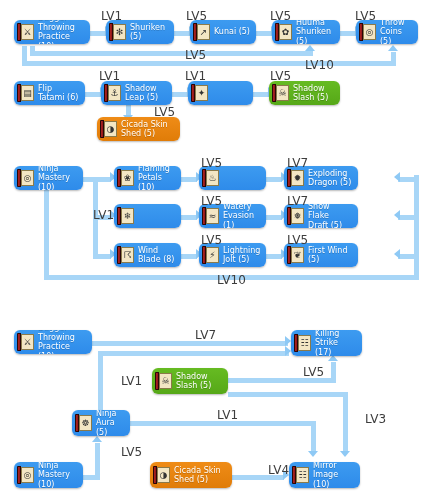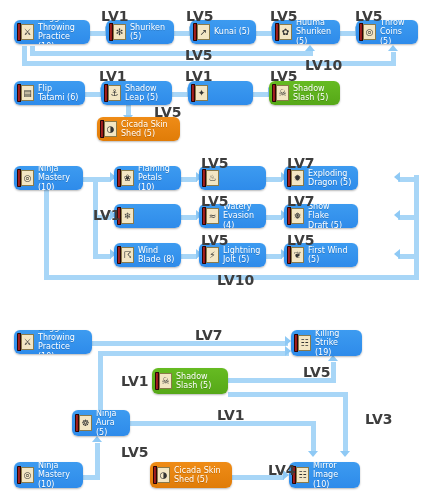--- a/index.html
+++ b/index.html
@@ -16,21 +16,21 @@
   .wire.h{height:5px;}
   .wire.v{width:5px;}
   .arrow{position:absolute;width:0;height:0;}
   .arrow.r{border-top:5px solid transparent;border-bottom:5px solid transparent;border-left:6px solid #8ec9f5;}
   .arrow.l{border-top:5px solid transparent;border-bottom:5px solid transparent;border-right:6px solid #8ec9f5;}
   .arrow.d{border-left:5px solid transparent;border-right:5px solid transparent;border-top:6px solid #8ec9f5;}
   .arrow.u{border-left:5px solid transparent;border-right:5px solid transparent;border-bottom:6px solid #8ec9f5;}
 
   
   .lv{
-    position:absolute;font-size:14px;font-weight:bold;color:#3d3d3d;
+    position:absolute;font-size:12px;font-weight:normal;color:#3d3d3d;
     letter-spacing:0px;white-space:nowrap;line-height:9px;padding-left:17px;
   }
 
   
   .node{
     position:absolute;display:flex;align-items:center;
     border-radius:6px;padding:0 6px 0 3px;box-sizing:border-box;
     box-shadow:0 1px 2px rgba(0,0,0,.28);
     overflow:hidden;
   }
@@ -258,21 +258,21 @@
         <span class="glyph">❄</span>
       </span>
   </div>
   <div class="node blue" style="left:199px;top:204px;width:67px;height:24px;">
     <span class="icon">
         <span class="rod"></span>
         <span class="paper"></span>
         <span class="glyph">≈</span>
       </span>
     <span class="label">Watery
-Evasion (4)</span>
+Evasion (1)</span>
   </div>
   <div class="node blue" style="left:284px;top:204px;width:74px;height:24px;">
     <span class="icon">
         <span class="rod"></span>
         <span class="paper"></span>
         <span class="glyph">❅</span>
       </span>
     <span class="label">Snow Flake
 Draft (5)</span>
   </div>
@@ -348,21 +348,21 @@
     <span class="label">Dagger Throwing
 Practice (10)</span>
   </div>
   <div class="node blue" style="left:291px;top:330px;width:71px;height:26px;">
     <span class="icon">
         <span class="rod"></span>
         <span class="paper"></span>
         <span class="glyph">☷</span>
       </span>
     <span class="label">Killing
-Strike (19)</span>
+Strike (17)</span>
   </div>
   <div class="node green" style="left:152px;top:368px;width:76px;height:26px;">
     <span class="icon">
         <span class="rod"></span>
         <span class="paper"></span>
         <span class="glyph">☠</span>
       </span>
     <span class="label">Shadow
 Slash (5)</span>
   </div>

